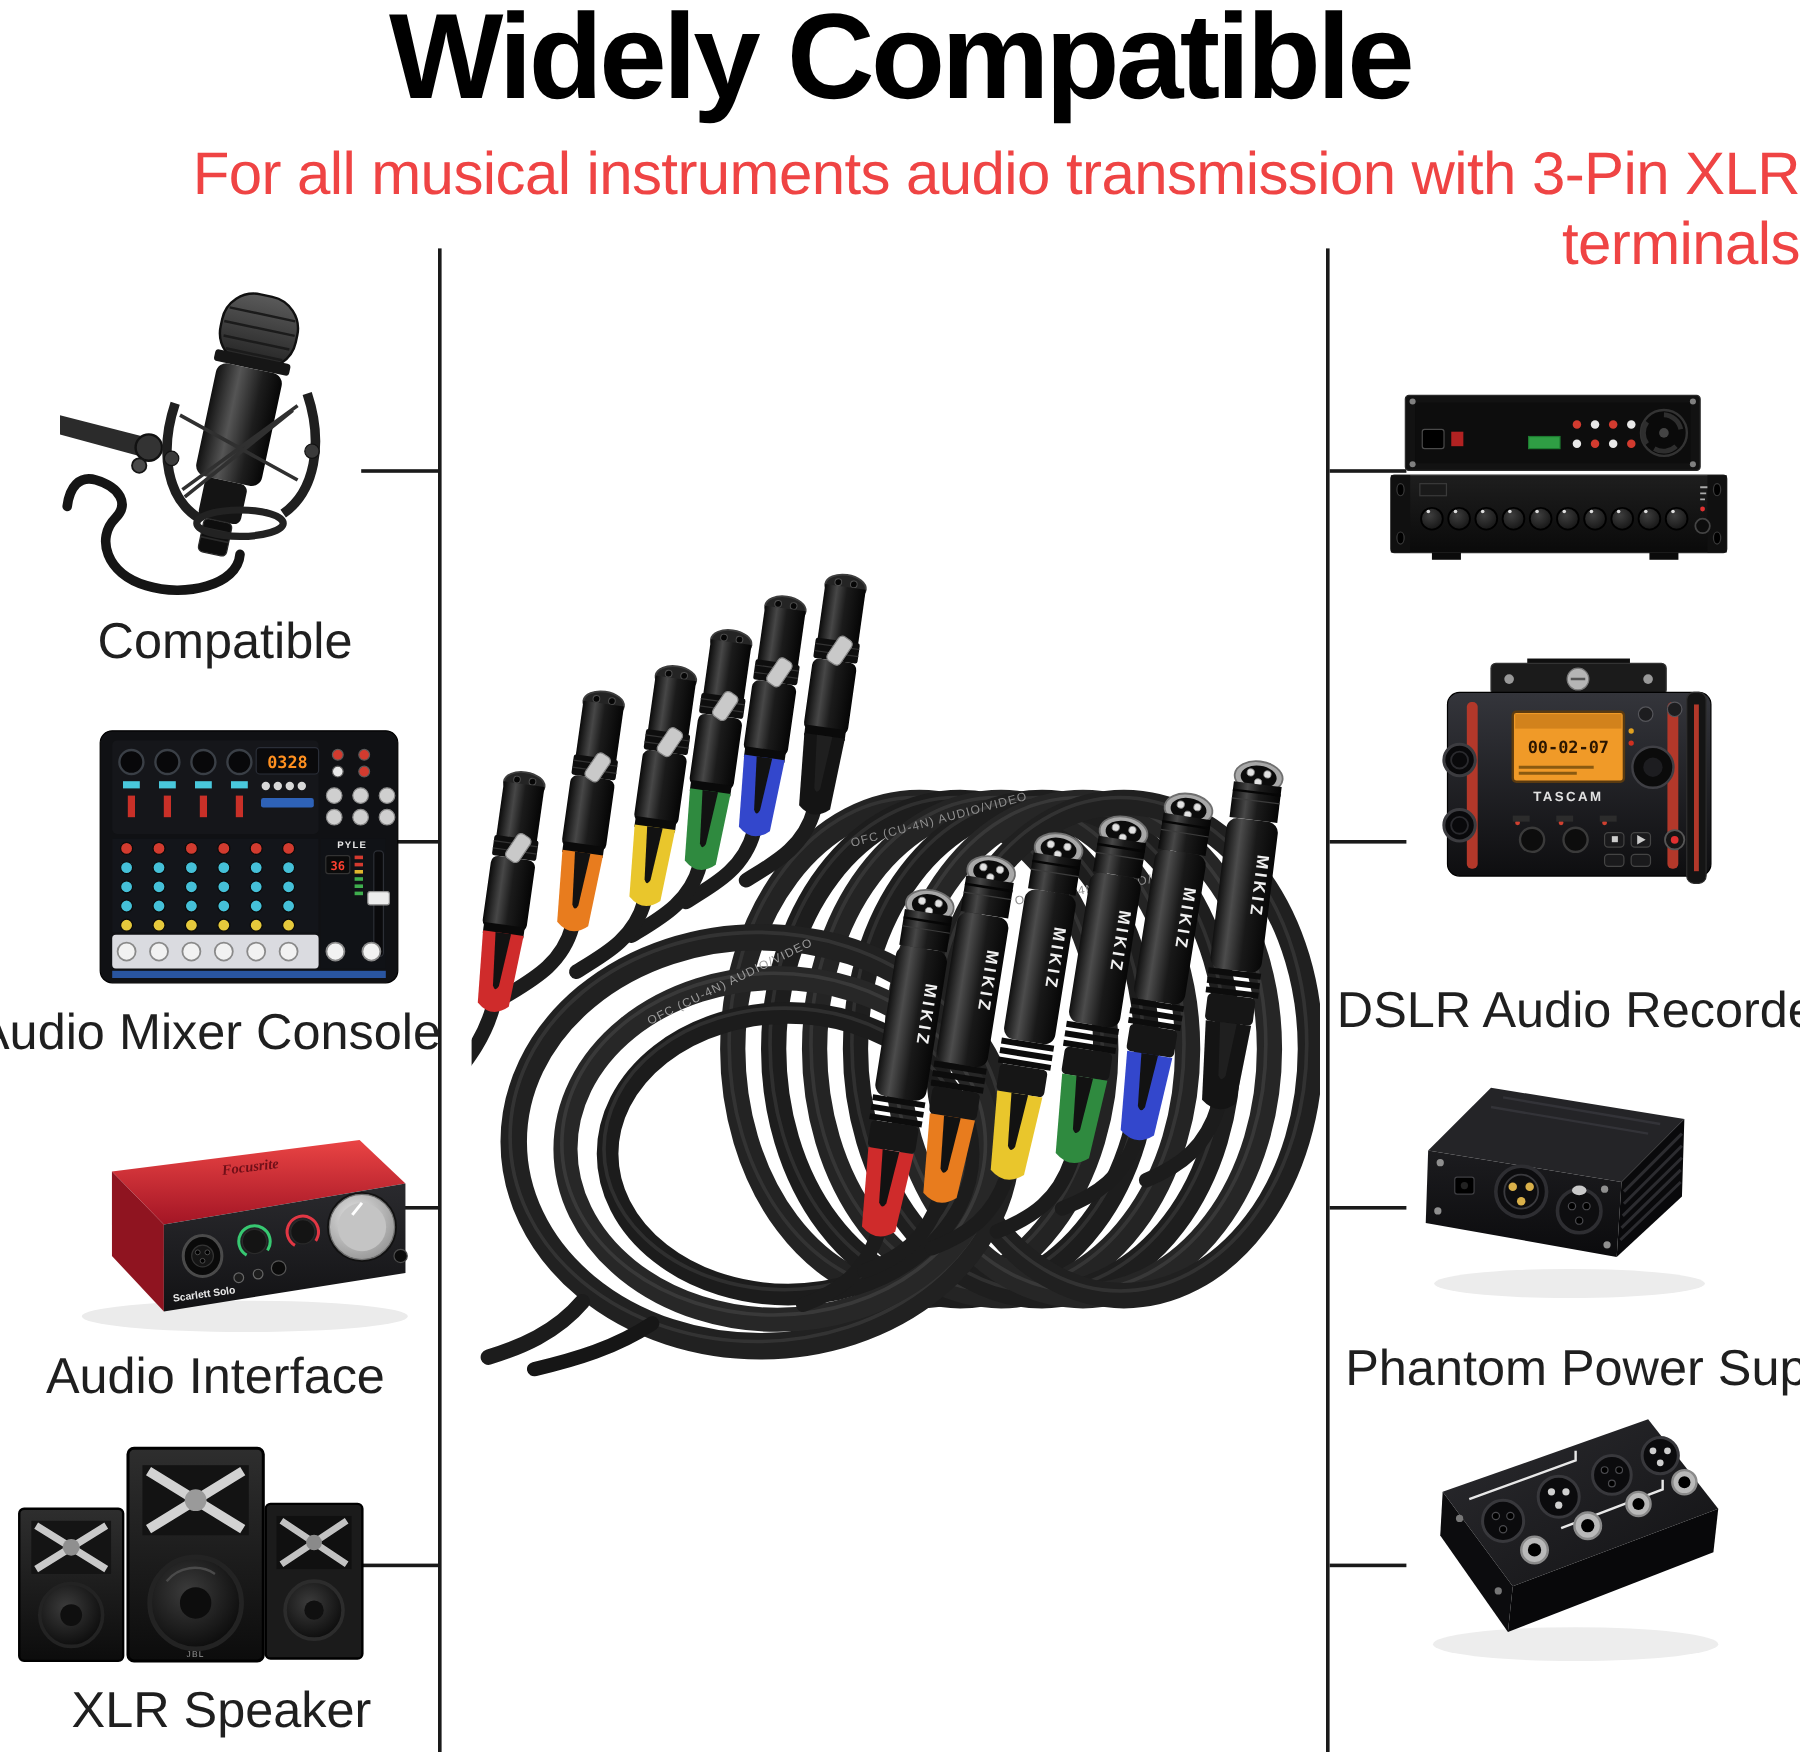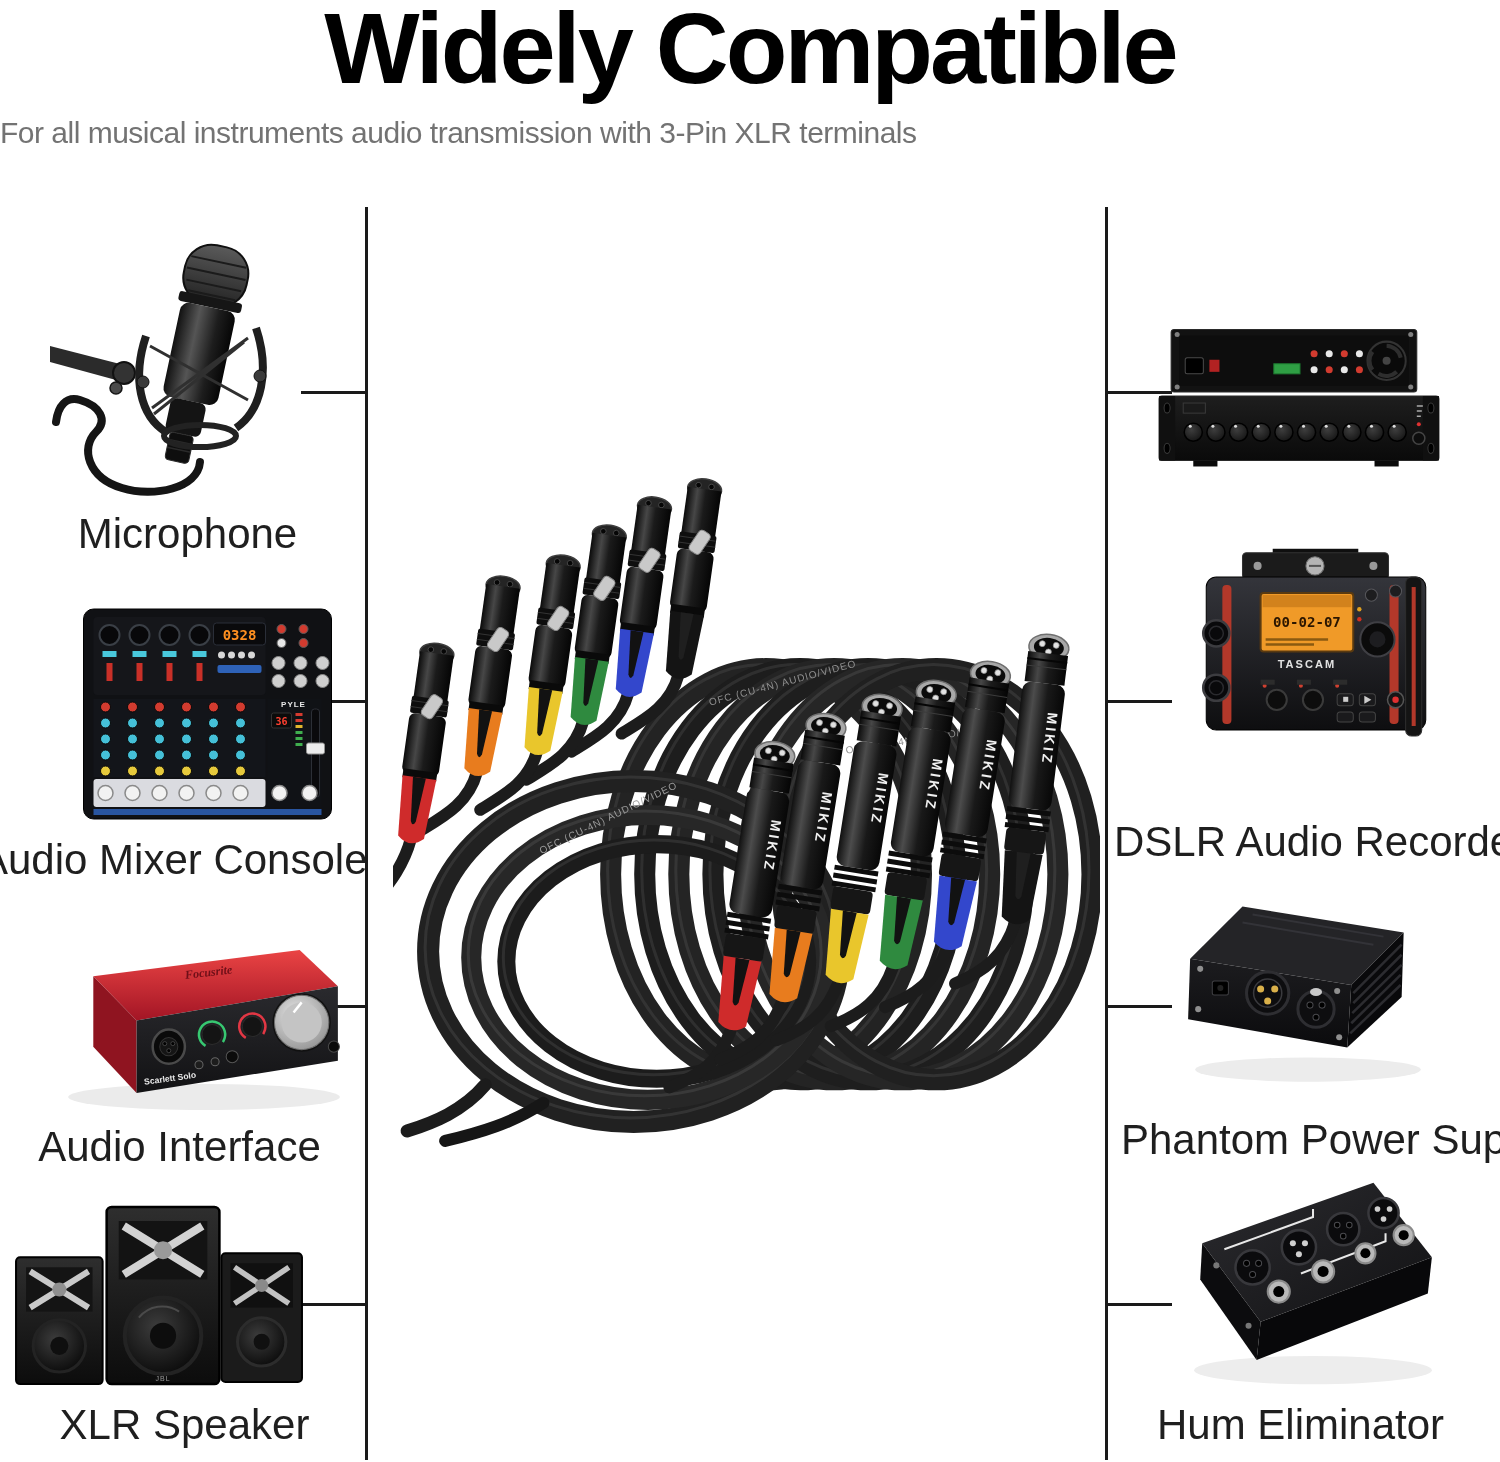--- a/index.html
+++ b/index.html
@@ -1,21 +1,21 @@
 <!DOCTYPE html>
 <html><head>
 <meta charset="utf-8">
 <style>
   html,body{margin:0;padding:0;background:#fff;}
   .canvas{position:relative;width:1500px;height:1462px;background:#ffffff;overflow:hidden;
           font-family:"Liberation Sans",sans-serif;}
   .title{position:absolute;top:-10px;left:0;width:100%;text-align:center;
          font-size:101px;font-weight:bold;color:#000;letter-spacing:-3px;line-height:1.15;}
-  .subtitle{position:absolute;top:116px;left:0;width:100%;text-align:left;
-            font-size:30px;color:#737373;letter-spacing:-0.5px;}
+  .subtitle{position:absolute;top:116px;left:0;width:100%;text-align:right;
+            font-size:50px;color:#ef4444;letter-spacing:-0.5px;}
   .vline{position:absolute;width:3px;background:#1a1a1a;top:207px;height:1253px;}
   .tick{position:absolute;height:3px;width:64px;background:#1a1a1a;}
   .caption{position:absolute;width:375px;text-align:center;font-size:42px;color:#1f1f1f;white-space:nowrap;}
   .devimg{position:absolute;}
   svg{display:block;}
 </style>
 </head>
 <body>
 
 <div class="canvas">
@@ -66,21 +66,21 @@
       <path d="M96,106 C82,148 90,186 116,202" stroke="#1f1f1f" stroke-width="8"></path>
       <path d="M206,98 C220,140 212,180 186,198" stroke="#1f1f1f" stroke-width="8"></path>
       <path d="M100,116 L198,170 M198,108 L102,178 M104,184 L194,112" stroke="#303030" stroke-width="3"></path>
       <ellipse cx="150" cy="206" rx="36" ry="11" stroke="#222" stroke-width="6"></ellipse>
       <circle cx="93" cy="152" r="6" fill="#3a3a3a" stroke="#111"></circle>
       <circle cx="210" cy="146" r="6" fill="#3a3a3a" stroke="#111"></circle>
     </g>
     <path d="M150,232 C148,258 104,268 72,258 C38,248 30,218 46,202 C58,190 50,176 30,170 C16,166 8,176 6,192" stroke="#151515" stroke-width="8" fill="none" stroke-linecap="round"></path>
   </svg>
   </div>
-  <div class="caption" style="left:0px;top:510px">Microphone</div>
+  <div class="caption" style="left:0px;top:510px">Compatible</div>
 
   <div class="devimg" style="left:80px;top:605px">
   <svg width="255" height="222" viewBox="0 0 252 222">
     <rect x="2" y="4" width="248" height="210" rx="10" fill="#101114" stroke="#000"></rect>
     <rect x="12" y="12" width="172" height="78" rx="4" fill="#15161a"></rect>
     <g>
       <circle cx="28" cy="30" r="10" fill="#08080a" stroke="#3a3f46" stroke-width="2"></circle>
       <circle cx="58" cy="30" r="10" fill="#08080a" stroke="#3a3f46" stroke-width="2"></circle>
       <circle cx="88" cy="30" r="10" fill="#08080a" stroke="#3a3f46" stroke-width="2"></circle>
       <circle cx="118" cy="30" r="10" fill="#08080a" stroke="#3a3f46" stroke-width="2"></circle>
@@ -515,21 +515,20 @@
           <circle cx="150" cy="98" r="5.5" fill="#000"></circle>
       <circle cx="192" cy="80" r="10" fill="#b9b9b9" stroke="#8a8a8a" stroke-width="2"></circle>
           <circle cx="192" cy="80" r="5" fill="#000"></circle>
       <circle cx="230" cy="62" r="10" fill="#b9b9b9" stroke="#8a8a8a" stroke-width="2"></circle>
           <circle cx="230" cy="62" r="5" fill="#000"></circle>
     </g>
     <circle cx="44" cy="92" r="3" fill="#777"></circle>
         <circle cx="76" cy="152" r="3" fill="#777"></circle>
   </svg>
   </div>
-  <div class="caption" style="left:1113px;top:1401px">Hum Eliminator</div>
 
   <div class="devimg" style="left:393px;top:453px">
   <svg width="707" height="694" viewBox="0 0 705 692">
     <defs>
       <linearGradient id="gMetal" x1="0" y1="0" x2="1" y2="0">
         <stop offset="0" stop-color="#0a0a0a"></stop>
             <stop offset="0.3" stop-color="#474747"></stop>
         <stop offset="0.55" stop-color="#1b1b1b"></stop>
             <stop offset="1" stop-color="#050505"></stop>
       </linearGradient>

